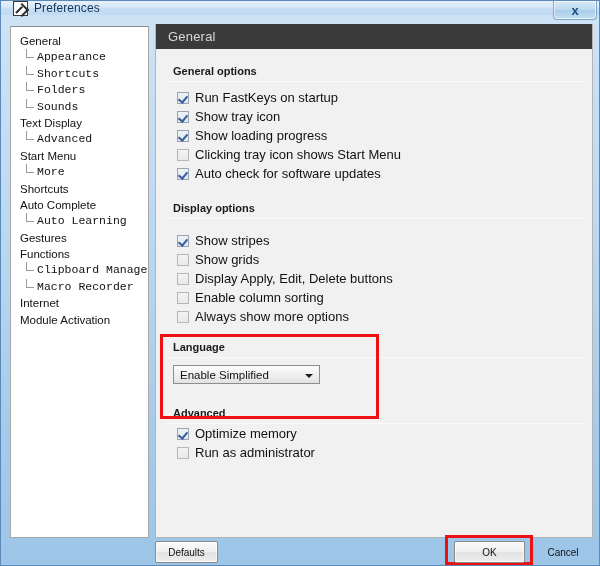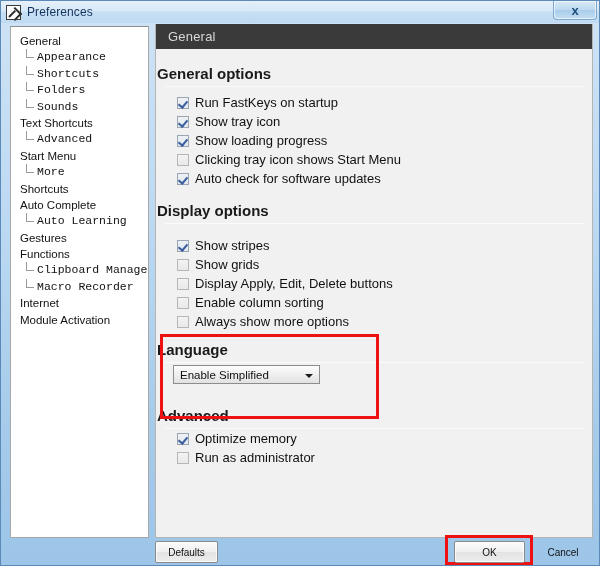--- a/index.html
+++ b/index.html
@@ -18,25 +18,25 @@
     height: 566px;
     background: linear-gradient(to bottom, #cfe3f5 0%, #bcd9f2 40%, #a9cdeb 70%, #9cc5e8 100%);
     border: 1px solid #5b89b8;
     overflow: hidden;
   }
 
   
   #titlebar {
     position: absolute;
     left: 0; top: 0;
-    width: 600px; height: 22px;
+    width: 600px; height: 14px;
     background: linear-gradient(to bottom, #e6f0fa 0%, #d7e8f7 45%, #c6dff4 50%, #bfdaf2 100%);
     display: flex;
     align-items: center;
-    padding-left: 5px;
+    padding-left: 12px;
   }
   #app-icon {
     width: 15px; height: 15px;
     border: 1px solid #3a3a3a;
     background: #fbfbfb;
     position: relative;
     flex: 0 0 auto;
     margin-right: 6px;
   }
   #app-icon::before {
@@ -137,24 +137,24 @@
     letter-spacing: .2px;
   }
   #content-body {
     position: relative;
     height: 489px;
     background: #f1f1f1;
     padding: 0;
   }
 
   .section-title {
-    font-size: 15px;
+    font-size: 11px;
     font-weight: bold;
     color: #1a1a1a;
-    padding-left: 1px;
+    padding-left: 17px;
   }
   .section-rule {
     height: 1px;
     background: #d0d0d0;
     border-bottom: 1px solid #fafafa;
     margin: 4px 9px 0 9px;
   }
 
   .checkrow {
     display: flex;
@@ -259,21 +259,21 @@
     </div>
   </div>
 
   <div id="sidebar">
     <div id="tree">
         <div class="tree-node"><span>General</span></div>
         <div class="tree-node child"><span class="elbow"></span><span>Appearance</span></div>
         <div class="tree-node child"><span class="elbow"></span><span>Shortcuts</span></div>
         <div class="tree-node child"><span class="elbow"></span><span>Folders</span></div>
         <div class="tree-node child"><span class="elbow"></span><span>Sounds</span></div>
-        <div class="tree-node"><span>Text Shortcuts</span></div>
+        <div class="tree-node"><span>Text Display</span></div>
         <div class="tree-node child"><span class="elbow"></span><span>Advanced</span></div>
         <div class="tree-node"><span>Start Menu</span></div>
         <div class="tree-node child"><span class="elbow"></span><span>More</span></div>
         <div class="tree-node"><span>Shortcuts</span></div>
         <div class="tree-node"><span>Auto Complete</span></div>
         <div class="tree-node child"><span class="elbow"></span><span>Auto Learning</span></div>
         <div class="tree-node"><span>Gestures</span></div>
         <div class="tree-node"><span>Functions</span></div>
         <div class="tree-node child"><span class="elbow"></span><span>Clipboard Manager</span></div>
         <div class="tree-node child"><span class="elbow"></span><span>Macro Recorder</span></div>

